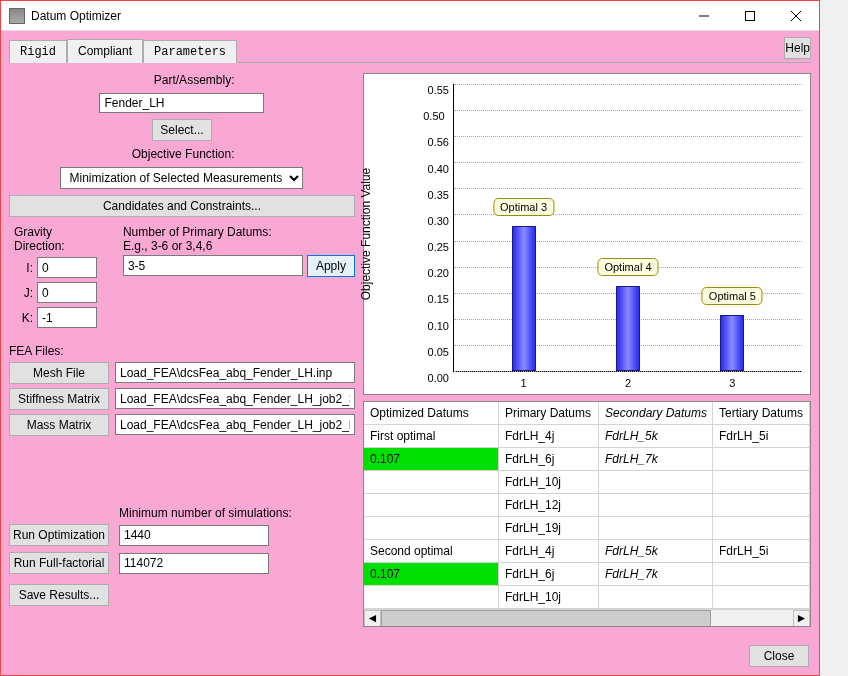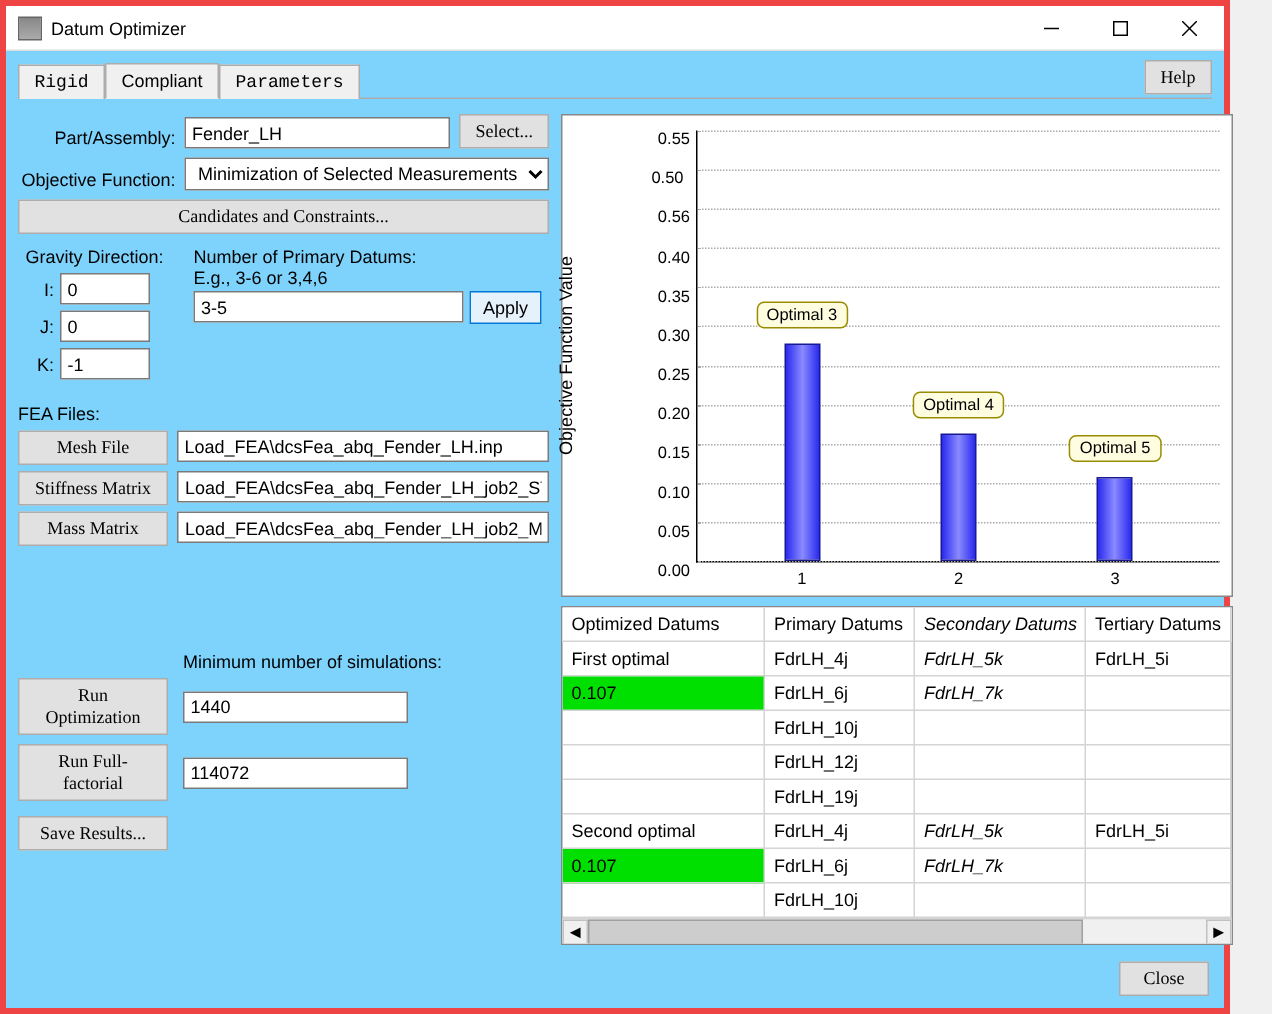--- a/index.html
+++ b/index.html
@@ -1,33 +1,33 @@
 <!DOCTYPE html>
 <html><head>
 <meta charset="utf-8">
 <style>
   * { box-sizing: border-box; font-family: "Segoe UI", Tahoma, sans-serif; font-size: 12px; }
   body { margin: 0; background: #f0f0f0; }
-  .window { width: 820px; height: 676px; background: #7dd3fc; border: 4px solid #ef4444; position: relative; }
+  .window { width: 820px; height: 676px; background: #f9a8d4; border: 1px solid #ef4444; position: relative; }
   .titlebar { height: 30px; background: #fff; display: flex; align-items: center; border-bottom: 1px solid #ddd; }
   .title-icon { width: 16px; height: 16px; margin: 0 6px 0 8px; background: linear-gradient(#888,#aaa); border:1px solid #666; }
   .title-text { flex: 1; }
   .win-controls { display:flex; }
   .win-btn { width: 46px; height: 30px; display:flex; align-items:center; justify-content:center; }
   .client { position:absolute; top:30px; left:0; right:0; bottom:0; padding:6px 8px 8px 8px; }
   .help-btn-wrap { position:absolute; top:6px; right:8px; }
-  .btn { background:#e1e1e1; border:1px solid #adadad; padding:3px 10px; cursor:default; text-align:center;font-family:Liberation Serif, serif; }
+  .btn { background:#e1e1e1; border:1px solid #adadad; padding:3px 0; cursor:default; text-align:center; }
   .tabs { display:flex; align-items:flex-end; border-bottom:1px solid #acacac; height:24px; margin-top:2px;}
   .tab { padding:4px 10px 4px 10px; border:1px solid #acacac; border-bottom:none; margin-right:0; background:#f0f0f0; position:relative; top:1px; }
   .tab.active { background:#f0f0f0; border-bottom:1px solid #f0f0f0; }
   .tab:not(.active){ background:#f0f0f0;font-family:Liberation Mono, monospace; }
   .body-row { display:flex; gap:8px; margin-top:10px; }
   .left-pane { width:370px; }
   .right-pane { flex:1; display:flex; flex-direction:column; }
-  .form-row { display:flex; align-items:flex-end; margin-bottom:6px; gap:6px; }
+  .form-row { display:flex; align-items:center; margin-bottom:6px; gap:6px;flex-direction:column; }
   .lbl-right { width:105px; text-align:right; }
   .txt { background:#fff; border:1px solid #7a7a7a; padding:2px 4px; height:21px; }
   select.txt { height:22px; }
   .wide { flex:1; }
   .candidates-btn { width:100%; }
   .sublabel { margin-left:5px; }
   .gravity-block { display:flex; gap:20px; margin-top:8px; }
   .gcol label { display:inline-block; width:24px; text-align:right; margin-right:4px;}
   .gcol .txt { width:60px; }
   .gcol div { margin-bottom:4px; }

